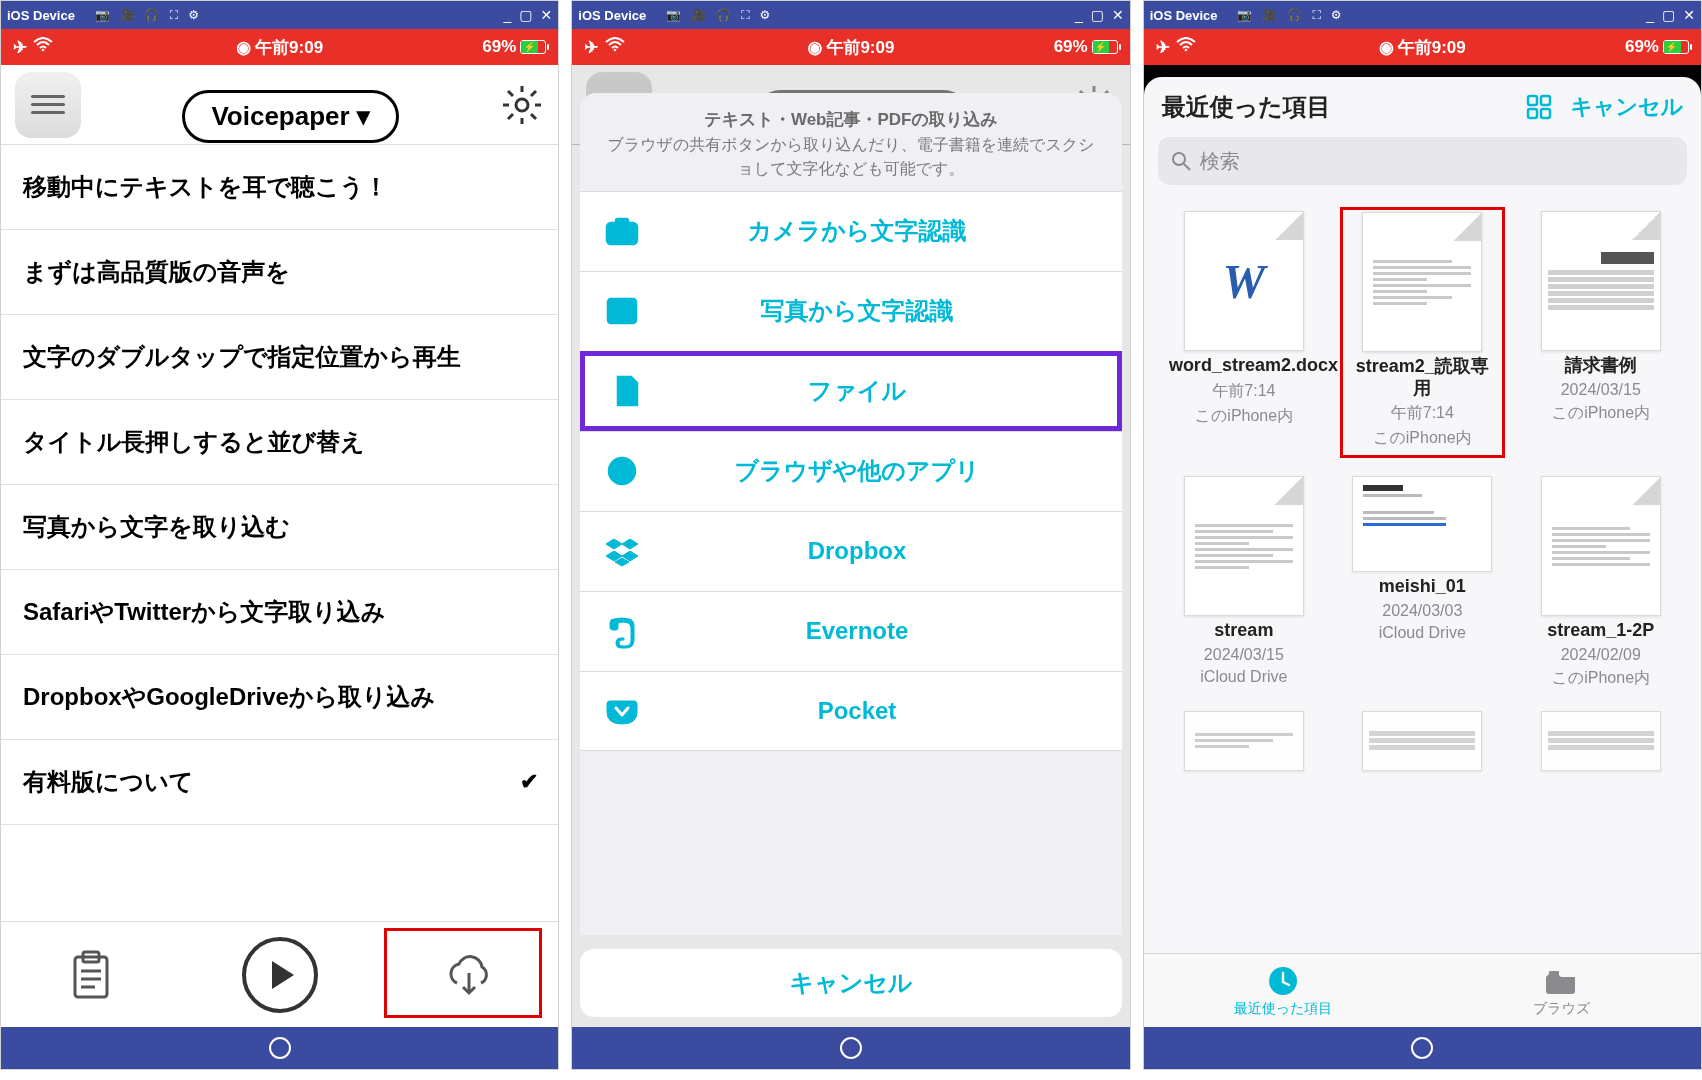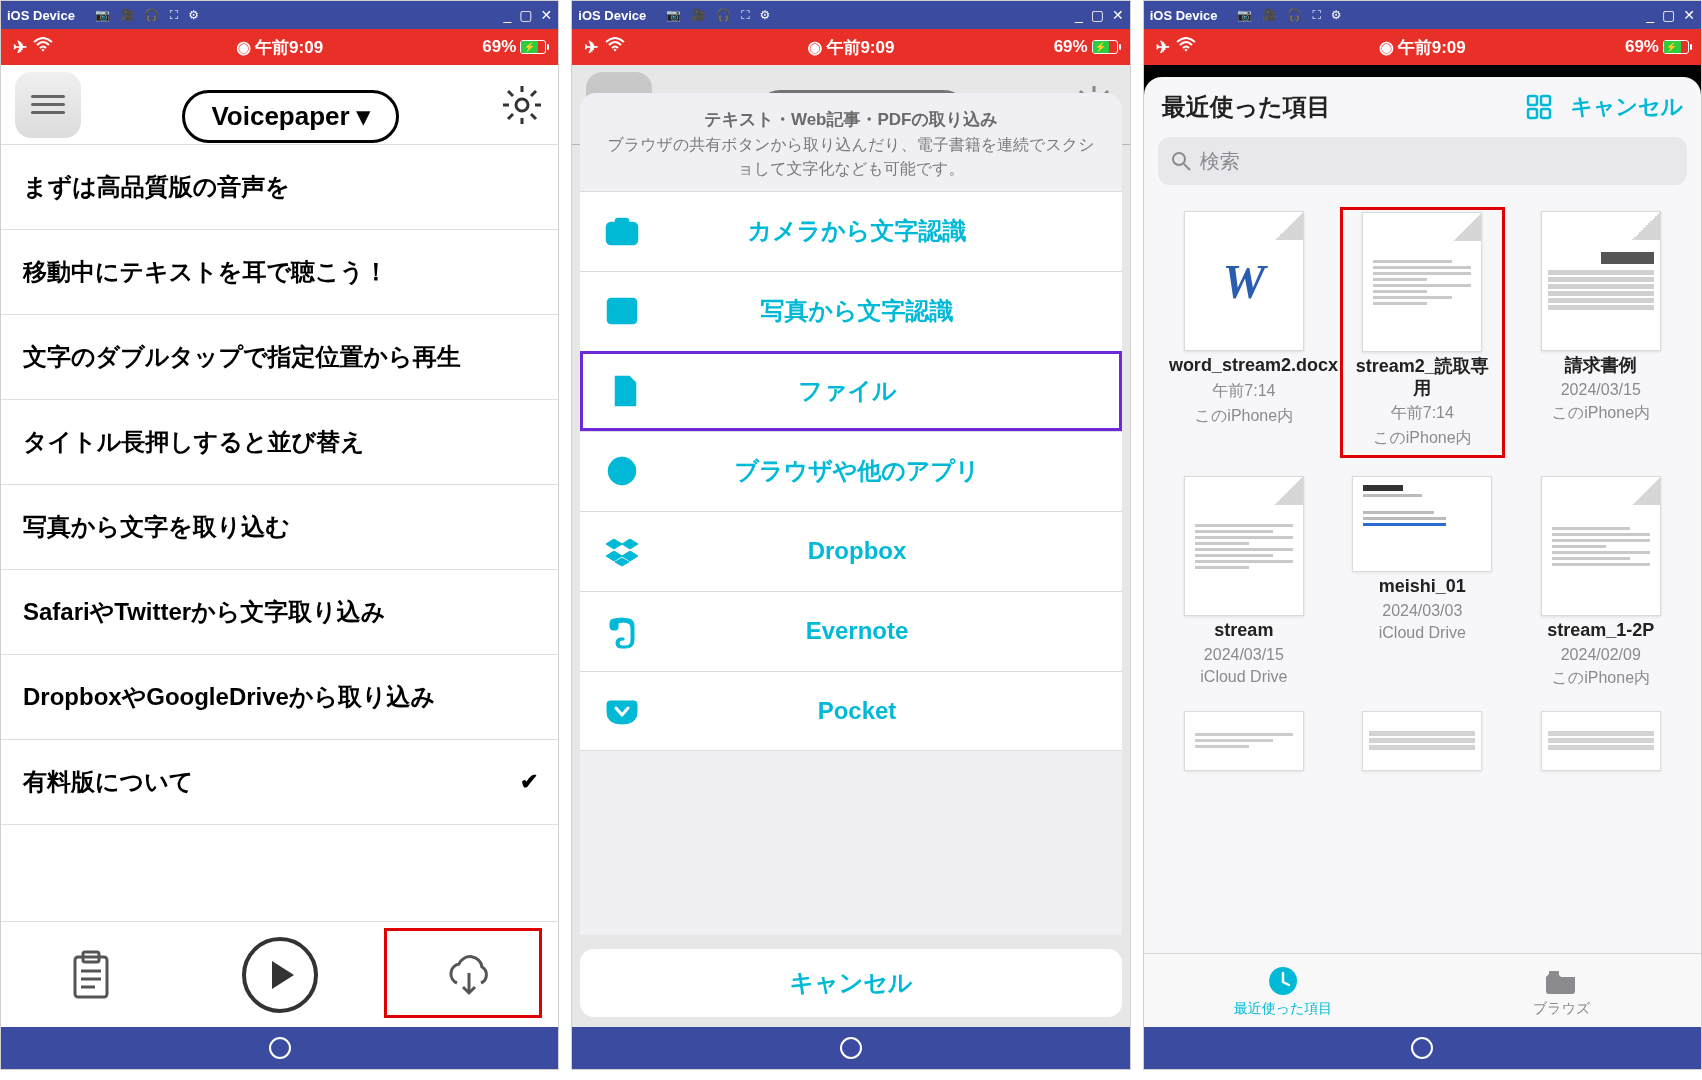--- a/index.html
+++ b/index.html
@@ -130,21 +130,21 @@
     justify-content:flex-start;
   }
   .sheet-row:last-child { border-bottom:1px solid #dcdce0;}
   .sheet-row .lbl { flex:1; text-align:center; margin-right:52px;}
   .sheet-ic { width:36px; height:36px; flex-shrink:0; fill:#00b9d6; stroke:#00b9d6;}
   .sheet-cancel {
     margin:14px 8px 10px; background:#fff; border-radius:14px;
     height:68px; display:flex; align-items:center; justify-content:center;
     color:#00b9d6; font-size:24px; font-weight:700;
   }
-  .rb-file { border:3px solid #6d28d9;gap:9px; }
+  .rb-file { border:5px solid #6d28d9; }
   .picker-card {
     position:absolute; left:0; right:0; top:12px; bottom:0;
     background:#f7f7f9; border-radius:18px 18px 0 0;
     display:flex; flex-direction:column; overflow:hidden;
   }
   .knob-area {
     position:absolute; top:-12px; left:0; right:0; height:86px;
     background: linear-gradient(#cfcfcf,#b8b8b8); z-index:-1;
     border-radius:0;
   }
@@ -262,24 +262,24 @@
             <line x1="35" y1="22" x2="41" y2="22"></line>
             <line x1="8" y1="8" x2="13" y2="13"></line>
             <line x1="31" y1="31" x2="36" y2="36"></line>
             <line x1="36" y1="8" x2="31" y2="13"></line>
             <line x1="13" y1="31" x2="8" y2="36"></line>
           </g>
       </svg>
     </div>
     <div class="s1-list">
       <div class="s1-item">
+          <span>移動中にテキストを耳で聴こう！</span>
+        </div>
+      <div class="s1-item">
           <span>まずは高品質版の音声を</span>
-        </div>
-      <div class="s1-item">
-          <span>移動中にテキストを耳で聴こう！</span>
         </div>
       <div class="s1-item">
           <span>文字のダブルタップで指定位置から再生</span>
         </div>
       <div class="s1-item">
           <span>タイトル長押しすると並び替え</span>
         </div>
       <div class="s1-item">
           <span>写真から文字を取り込む</span>
         </div>

